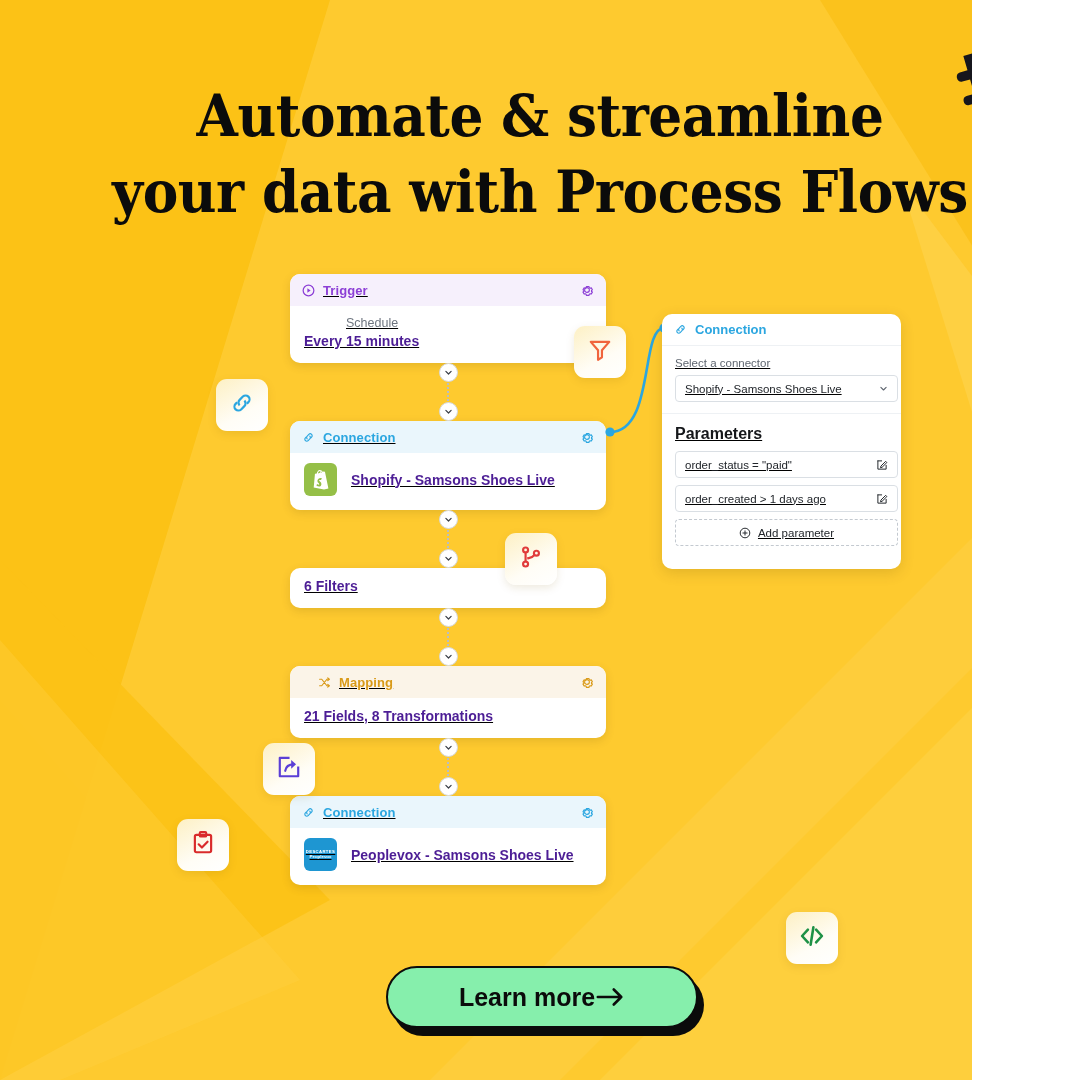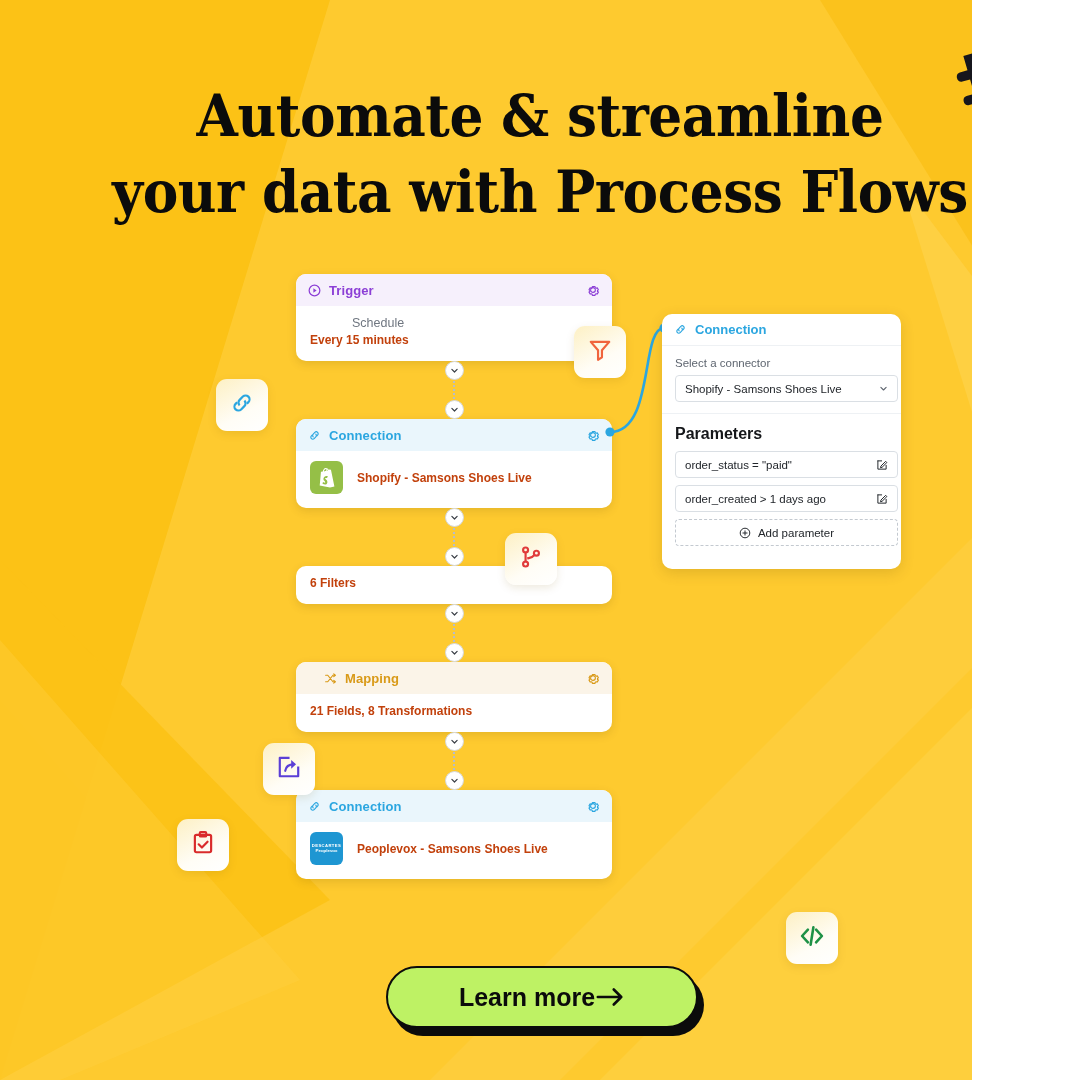--- a/index.html
+++ b/index.html
@@ -30,44 +30,45 @@
     letter-spacing: -0.5px;
     color: #0B0B0B;
     transform: scaleX(0.92);
     z-index: 6;
   }
   .headline .l2 { display: block; }
 
   
   .flow-col {
     position: absolute;
-    left: 296px; top: 274px;
+    left: 290px; top: 274px;
     width: 316px;
     z-index: 4;
+    text-decoration: underline;
   }
   .card {
     background: #ffffff;
     border-radius: 10px;
     box-shadow: 0 3px 10px rgba(80,60,0,.14);
     overflow: hidden;
     margin-bottom: 0;
   }
   .card-head {
     height: 32px;
     display: flex; align-items: center;
     padding: 0 12px;
     font-size: 13px;
     font-weight: 700;
     letter-spacing: .1px;
   }
   .card-head .htxt { margin-left: 8px; }
   .card-head .gear { margin-left: auto; display:flex; }
   .card-body { padding: 10px 14px 14px 14px; }
   .sub-label { font-size: 12.5px; color: #6F7680; margin-bottom: 3px; margin-left: 42px; }
-  .body-strong { font-size: 12px; font-weight: 700; color: #c2410c; }
+  .body-strong { font-size: 14px; font-weight: 700; color: #4c1d95; }
 
   
   .h-trigger { background: #F6F0FC; color: #8C3FD6; }
   .h-conn    { background: #EAF6FC; color: #2BA6E0; }
   .h-filter  { background: #FDF0EC; color: #F0643C; }
   .h-map     { background: #FBF4E8; color: #D99A18; padding-left: 28px; }
 
   
   .connector {
     position: relative;
@@ -108,21 +109,21 @@
     border-radius: 10px;
     box-shadow: 0 4px 14px rgba(80,60,0,.16);
     z-index: 5;
     overflow: hidden;
   }
   .panel-head {
     height: 32px; display: flex; align-items: center;
     padding: 0 12px; font-size: 13px; font-weight: 700;
     border-bottom: 1px solid #EEF1F4;
   }
-  .panel-sec { padding: 11px 3px 0 13px; }
+  .panel-sec { padding: 11px 3px 0 13px; text-decoration: underline; }
   .panel-sec.divider { border-top: 1px solid #EEF1F4; margin-top: 11px; }
   .fld-label { font-size: 11.5px; color: #5F6670; margin-bottom: 6px; }
   .select {
     height: 27px; border: 1px solid #DADFE4; border-radius: 4px;
     display: flex; align-items: center; padding: 0 9px;
     font-size: 11.5px; color: #22262B;
   }
   .select .cv { margin-left: auto; }
   .param-title { font-size: 16px; font-weight: 700; color: #15171A; margin-bottom: 8px; }
   .param {
@@ -149,21 +150,21 @@
 
   
   .cta-wrap { position: absolute; left: 386px; top: 966px; z-index: 8; }
   .cta-shadow {
     position: absolute; left: 6px; top: 8px;
     width: 312px; height: 62px; border-radius: 34px; background: #0B0B0B;
   }
   .cta {
     position: relative;
     width: 312px; height: 62px; border-radius: 34px;
-    background: #bef264; border: 2.5px solid #0B0B0B;
+    background: #86efac; border: 2.5px solid #0B0B0B;
     display: flex; align-items: center; justify-content: center; 
     font-size: 25px; font-weight: 700; color: #0B0B0B;
     cursor: pointer;
   }
   .svgwrap { display: inline-flex; }
 </style>
 </head>
 <body>
 
 <div id="stage">

